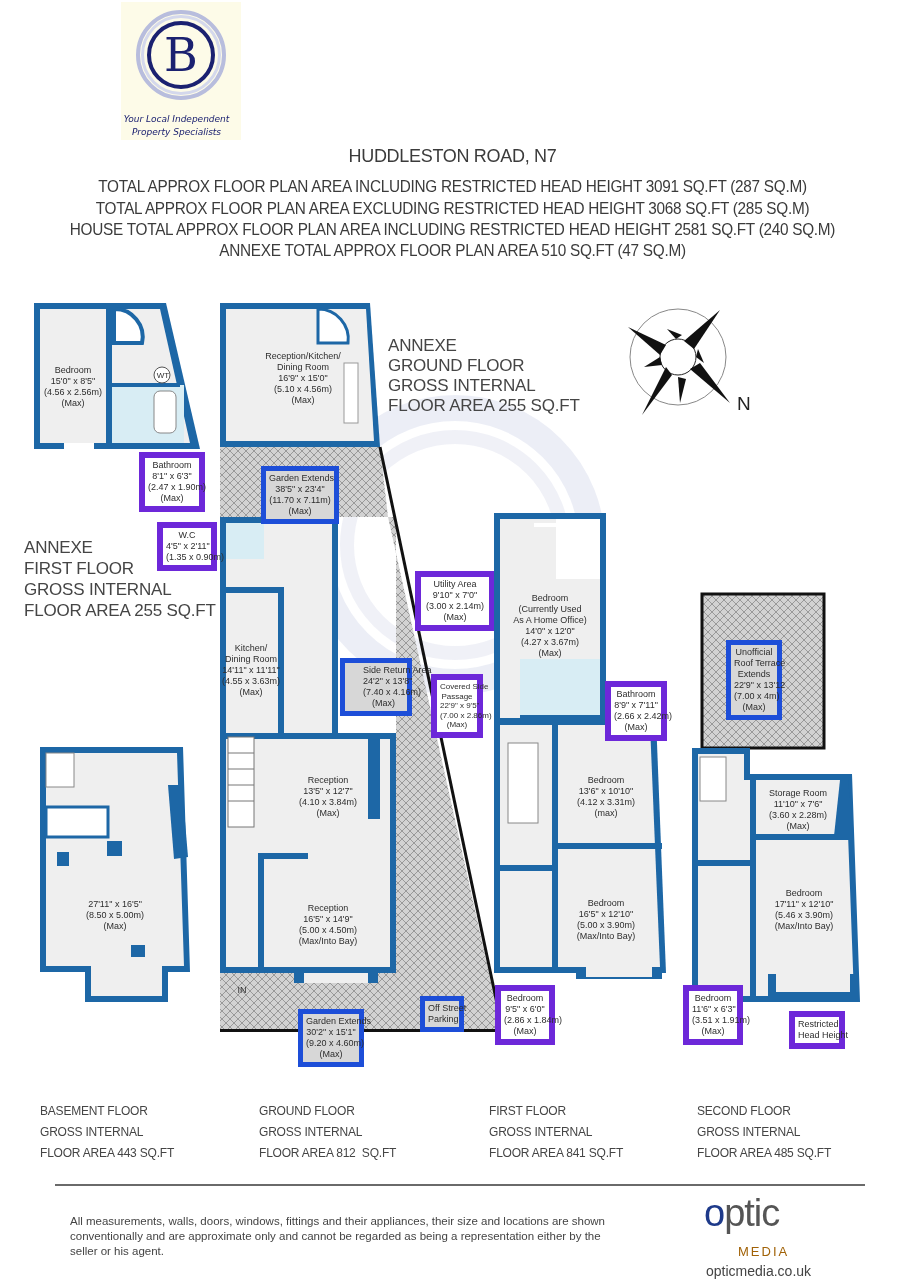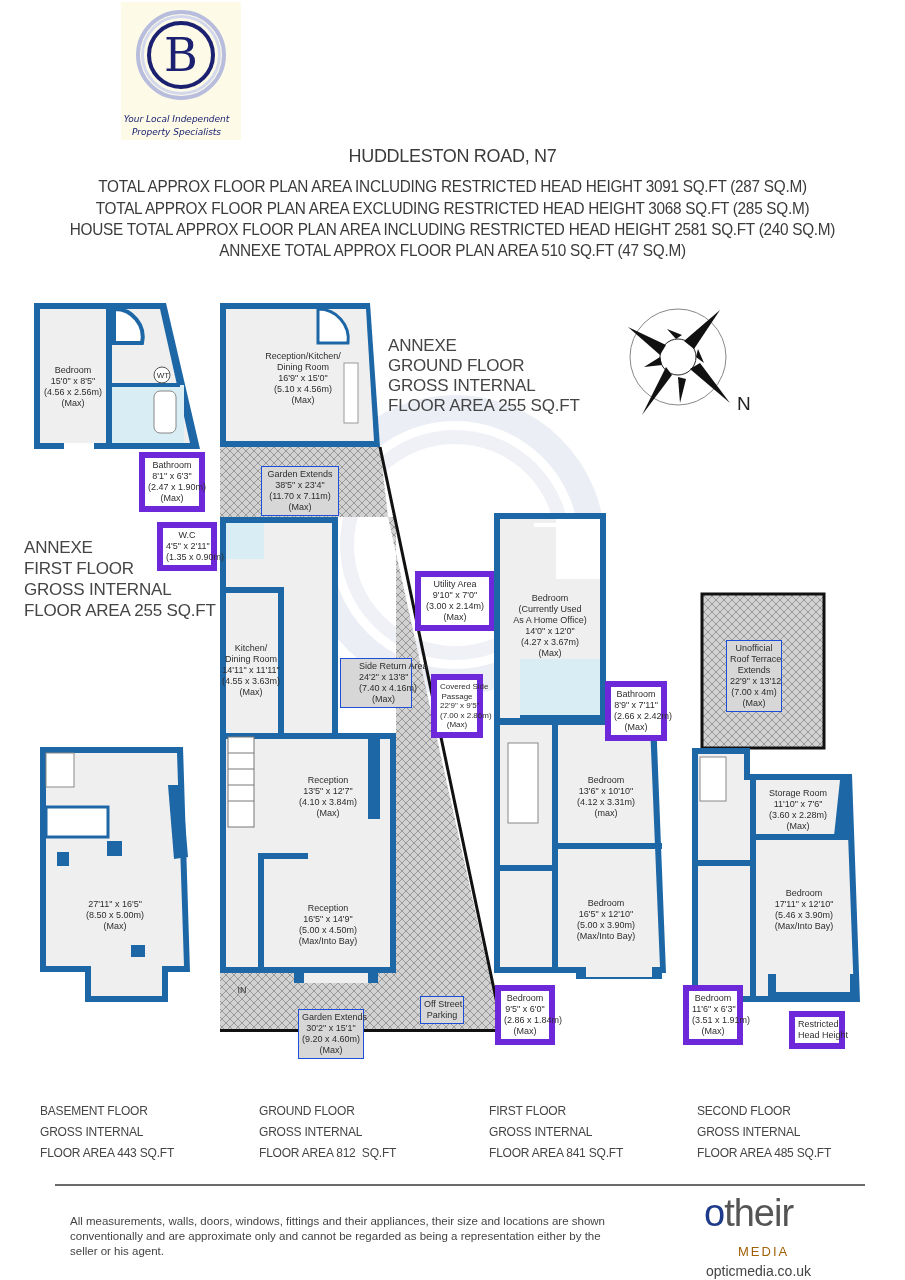--- a/index.html
+++ b/index.html
@@ -19,21 +19,21 @@
   
   .hline { left: 0; width: 905px; text-align: center; color: #3b3b3b; letter-spacing: -0.3px; }
   #title { top: 146px; font-size: 18px; }
   .stat { font-size: 16.5px; transform: scaleX(0.93); }
 
   
   .flabel { font-size: 12px; line-height: 21px; color: #454545; letter-spacing: -0.2px; }
   .flabel div { white-space: nowrap; }
   .rlabel { text-align: center; font-size: 9px; line-height: 11px; color: #2d2d2d; white-space: nowrap; }
   .box { background: #fff; border: 6px solid #6d28d9; text-align: center; font-size: 9px; line-height: 11px; color: #2d2d2d; padding: 2px 3px; white-space: nowrap; }
-  .graybox { background: #d7d7d7; border: 1px solid #1d4ed8; text-align: center; font-size: 9px; line-height: 11px; color: #2d2d2d; padding: 2px 3px; white-space: nowrap; }
+  .graybox { background: #d7d7d7; border: 5px solid #1d4ed8; text-align: center; font-size: 9px; line-height: 11px; color: #2d2d2d; padding: 2px 3px; white-space: nowrap; }
 
   
   #watermark { left: 305px; top: 395px; width: 300px; height: 300px; border-radius: 50%; border: 26px solid rgba(200,205,228,0.35); }
   #watermark2 { left: 340px; top: 430px; width: 230px; height: 230px; border-radius: 50%; border: 14px solid rgba(200,205,228,0.28); }
 
   
   #rule { left: 55px; top: 1184px; width: 810px; height: 2px; background: #6a6a6a; }
   #disclaimer { left: 70px; top: 1214px; width: 560px; font-size: 11.5px; line-height: 15px; color: #444; }
   #optic { left: 700px; top: 1192px; width: 110px; height: 80px; }
   #optic .word { position: absolute; left: 4px; top: 0; font-size: 38px; letter-spacing: -1px; color: #555; }
@@ -370,16 +370,16 @@
 </div>
 <div class="abs flabel" style="left:697px; top:1101px;">
   <div>SECOND FLOOR</div>
   <div>GROSS INTERNAL</div>
   <div>FLOOR AREA 485 SQ.FT</div>
 </div>
 
 <div id="rule" class="abs"></div>
 <div id="disclaimer" class="abs">All measurements, walls, doors, windows, fittings and their appliances, their size and locations are shown conventionally and are approximate only and cannot be regarded as being a representation either by the seller or his agent.</div>
 <div id="optic" class="abs">
-  <div class="word"><span class="o">o</span><span>their</span></div>
+  <div class="word"><span class="o">o</span><span>ptic</span></div>
   <div class="media">MEDIA</div>
   <div class="url">opticmedia.co.uk</div>
 </div>
 
 </body></html>

